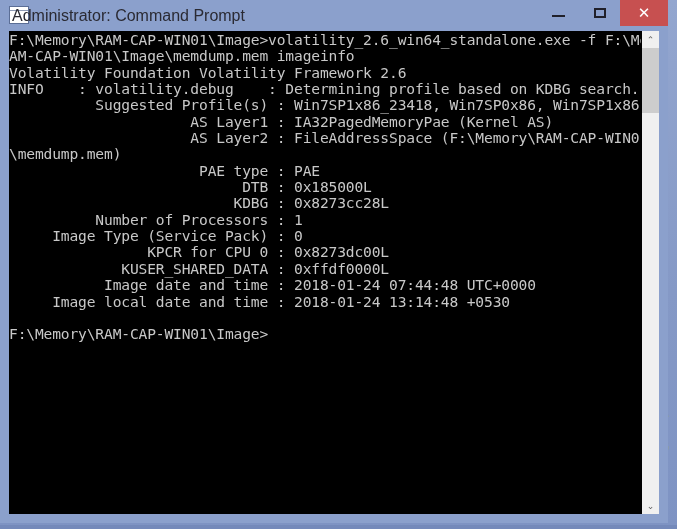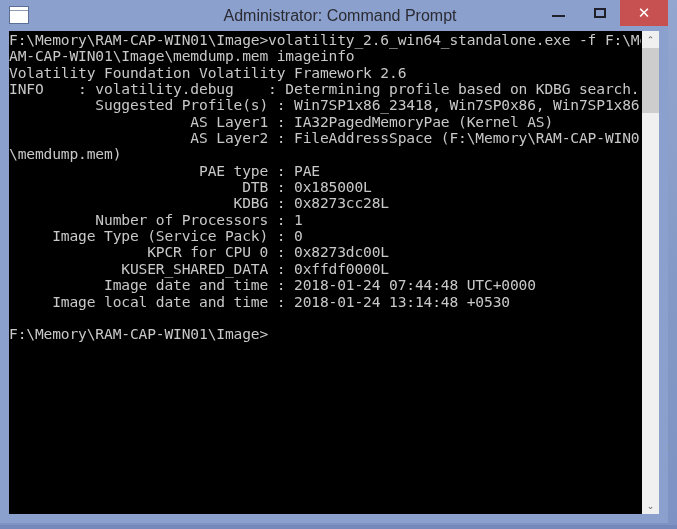--- a/index.html
+++ b/index.html
@@ -88,21 +88,20 @@
     letter-spacing: -0.5px;
     margin-top: 37px;
   }
   #title-text {
     position: absolute;
     left: 12px;
     right: 0;
     top: 0;
     height: 31px;
     line-height: 31px;
-    text-align: center;
     font-size: 16px;
     color: #2a2a33;
     font-family: "Liberation Sans", sans-serif;
   }
   #window-controls {
     position: absolute;
     right: 0;
     top: 0;
     height: 26px;
     display: flex;

